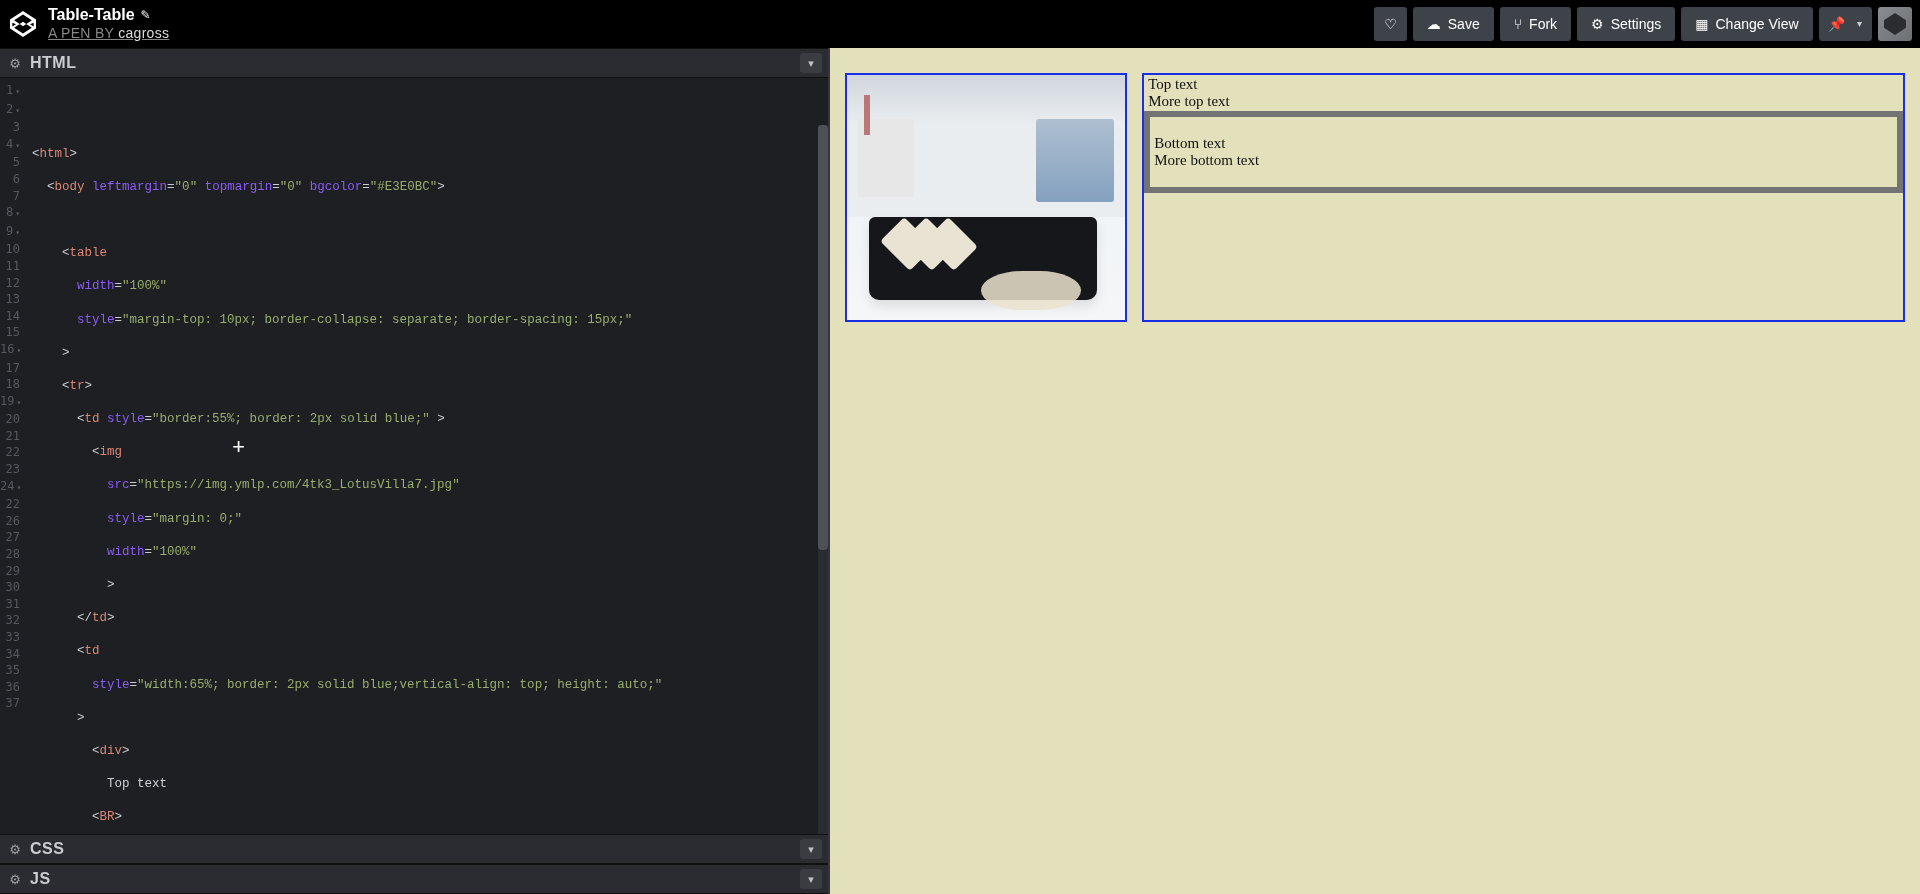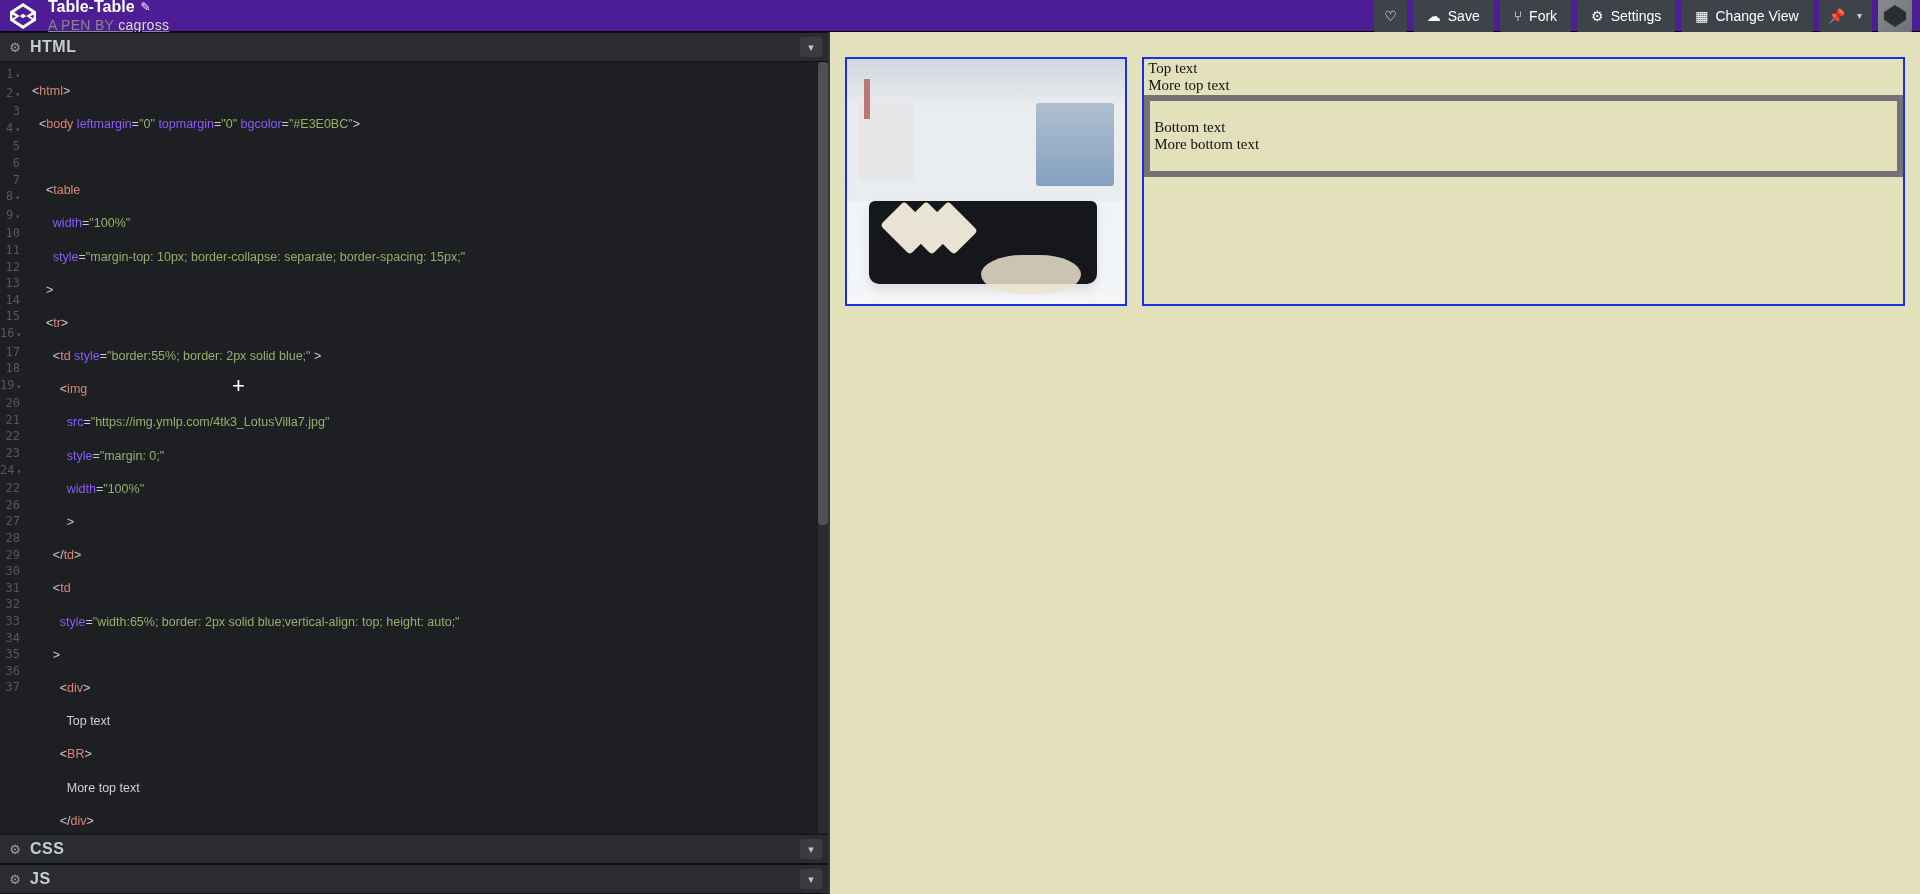--- a/index.html
+++ b/index.html
@@ -1,20 +1,20 @@
 <!DOCTYPE html>
 <html><head>
 <meta charset="utf-8">
 <style>
 * { box-sizing: border-box; margin: 0; padding: 0; }
 html, body { width: 100%; height: 100%; font-family: "Helvetica Neue", Arial, sans-serif; }
 body { background: #1c1e22; color: #ccc; display: flex; flex-direction: column; height: 894px; width: 1920px; overflow: hidden; }
 
 
-.header { height: 32px; background: #4c1d95; display: flex; align-items: center; padding: 0 8px; border-bottom: 1px solid #000; }
+.header { height: 48px; background: #000000; display: flex; align-items: center; padding: 0 8px; border-bottom: 1px solid #000; }
 .logo { width: 30px; height: 30px; display: flex; align-items: center; justify-content: center; }
 .logo svg { width: 26px; height: 26px; fill: #ccc; }
 .title-block { margin-left: 10px; display: flex; flex-direction: column; justify-content: center; line-height: 1.15; }
 .title-row { display: flex; align-items: center; gap: 6px; }
 .title-text { color: #fff; font-size: 16px; font-weight: 600; }
 .edit-pencil { color: #fff; font-size: 12px; }
 .byline { font-size: 14px; color: #888; text-transform: uppercase; letter-spacing: 0.3px; text-decoration: underline; }
 .byline .author { color: #ddd; text-transform: none; }
 .header-spacer { flex: 1; }
 .header-actions { display: flex; gap: 6px; align-items: center; }
@@ -36,21 +36,21 @@
 .panel-title { margin-left: 6px; color: #c9ccd1; font-size: 16px; font-weight: 600; letter-spacing: 0.5px; }
 .panel-spacer { flex: 1; }
 .panel-chevron { width: 22px; height: 20px; background: #3a3c41; border-radius: 3px; color: #bfc2c7; display: inline-flex; align-items: center; justify-content: center; font-size: 11px; }
 
 
 .editor-body { flex: 1; min-height: 0; }
 .editor-body.html { flex: 1; display: flex; min-height: 0; }
 .gutter { width: 26px; background: #1d1f23; color: #56595f; font-family: Menlo, Consolas, monospace; font-size: 12px; text-align: right; padding: 4px 6px 4px 0; user-select: none; line-height: 16.6px; }
 .gutter .ln { display: block; }
 .gutter .fold::after { content: "▾"; color: #5c5f64; font-size: 8px; margin-left: 2px; }
-.code { flex: 1; overflow: auto; padding: 4px 6px; font-family: Liberation Sans, sans-serif; font-size: 12.5px; line-height: 16.6px; color: #ccc; white-space: pre; position: relative; }
+.code { flex: 1; overflow: auto; padding: 4px 6px; font-family: Liberation Mono, monospace; font-size: 12.5px; line-height: 16.6px; color: #ccc; white-space: pre; position: relative; margin-top: 47px; }
 .code .row { display: block; min-height: 16.6px; }
 .cursor-mark { position: absolute; left: 206px; top: 316px; color: #fff; font-size: 22px; pointer-events: none; }
 .scroll-track { position: absolute; right: 0; top: 0; width: 10px; height: 100%; background: #2a2c31; }
 .scroll-thumb { position: absolute; right: 0; top: 0; width: 10px; height: 60%; background: #4d5057; border-radius: 4px; }
 
 
 .t-tag { color: #dc8776; }          
 .t-bracket { color: #caccd1; }      
 .t-attr { color: #8b5cf6; }         
 .t-op { color: #caccd1; }           

